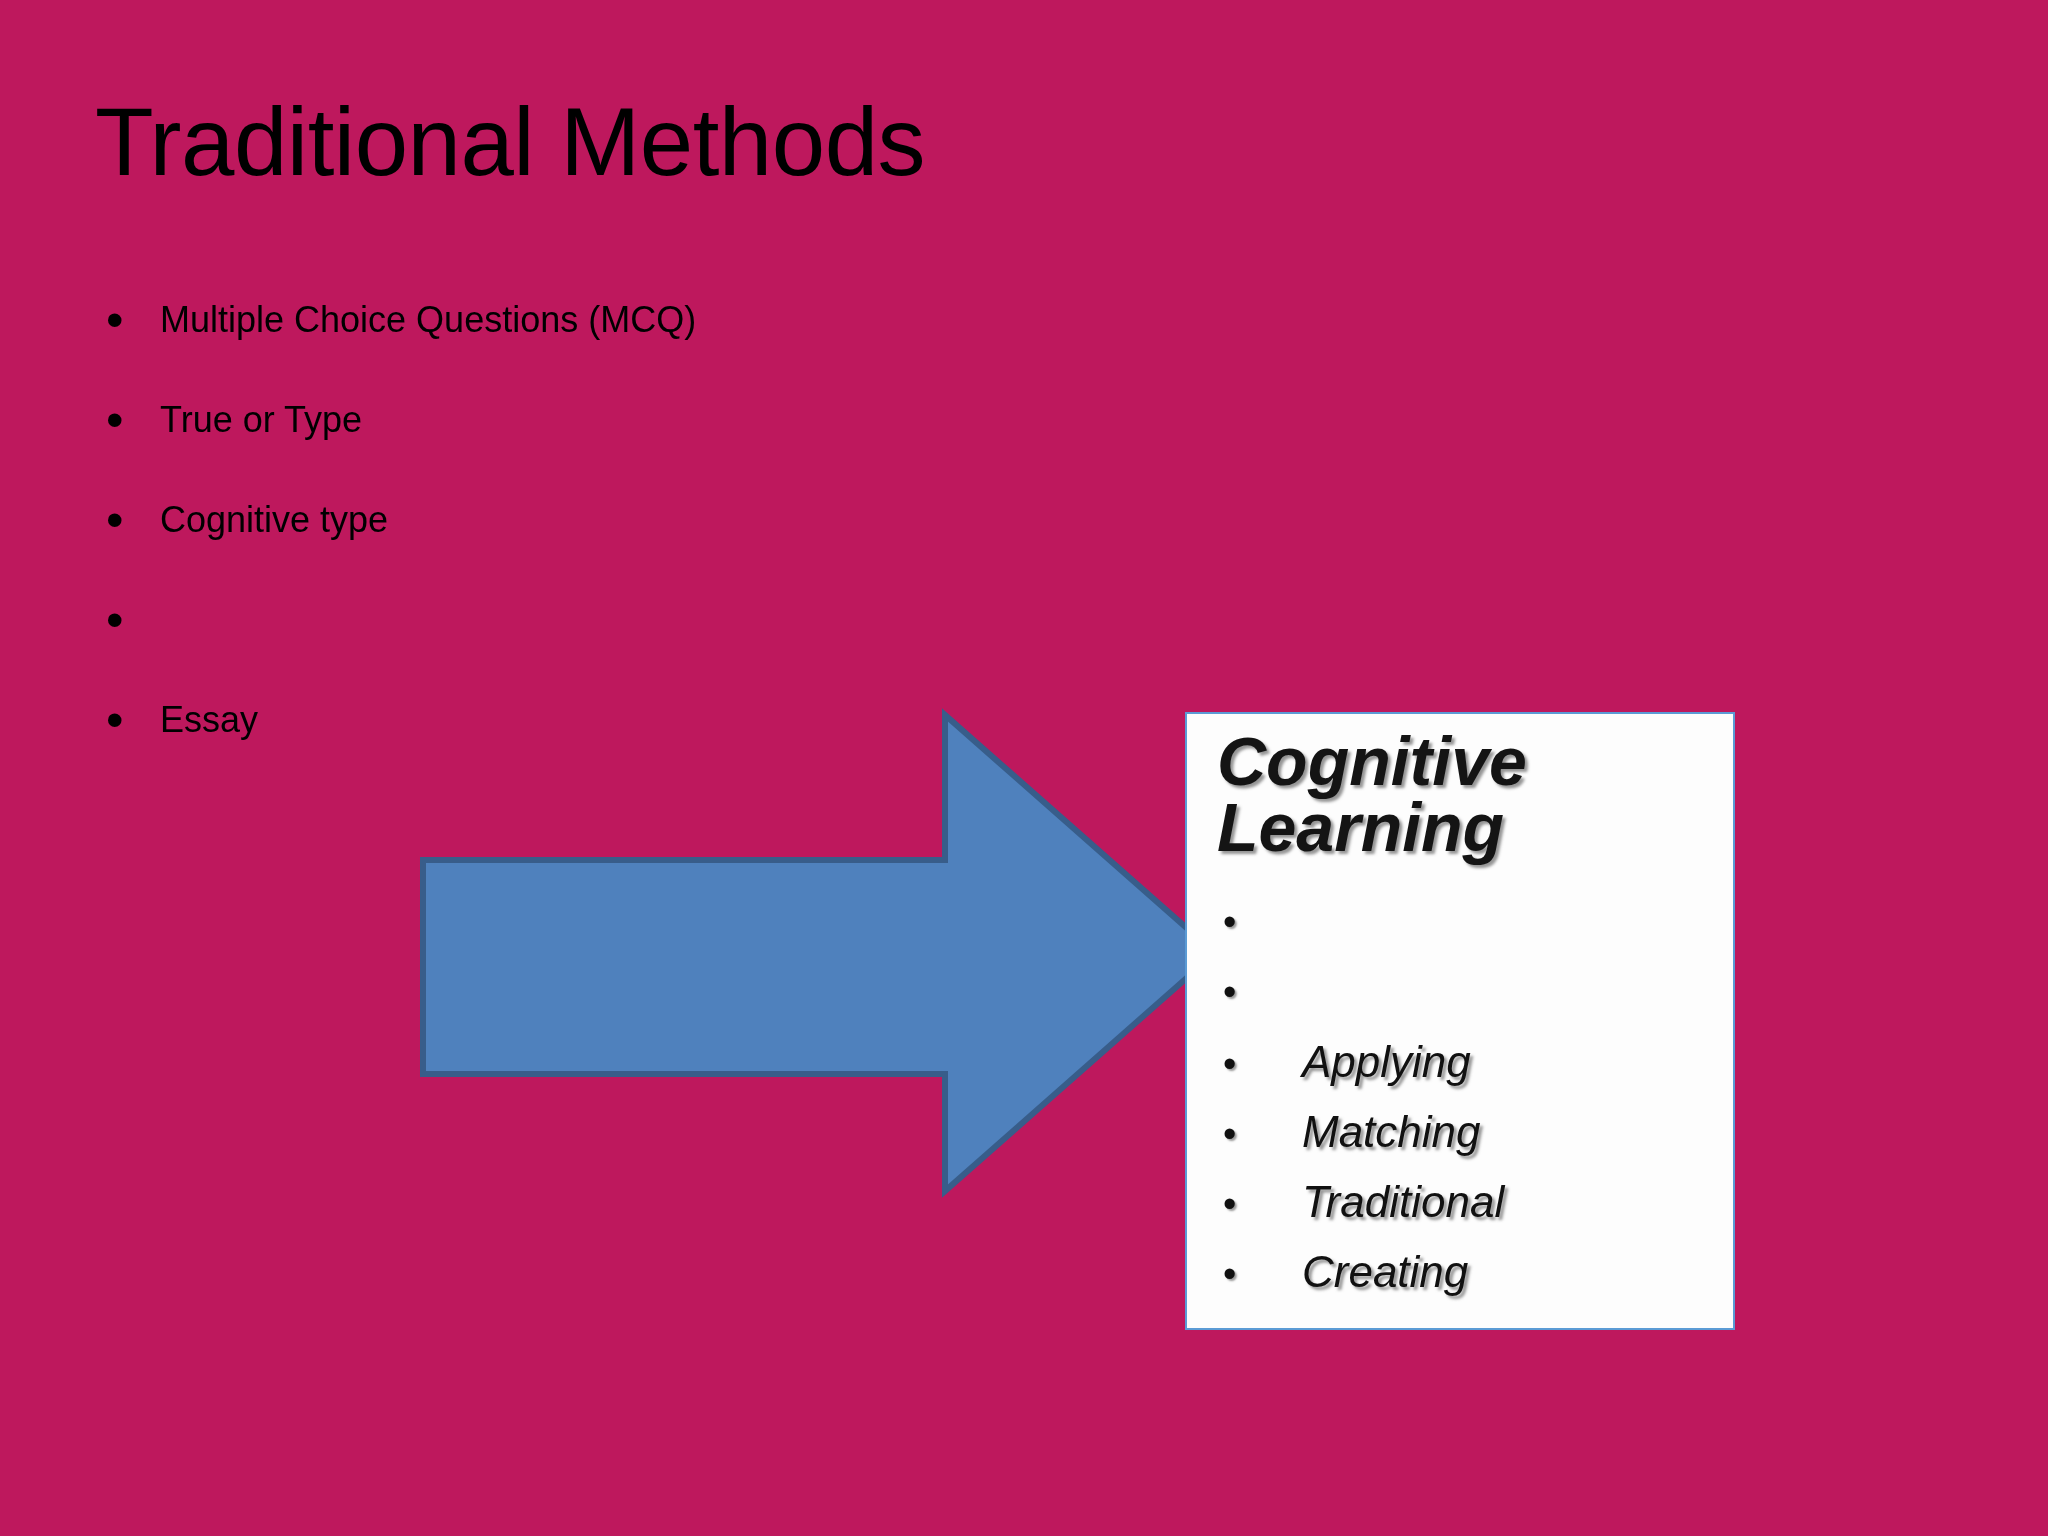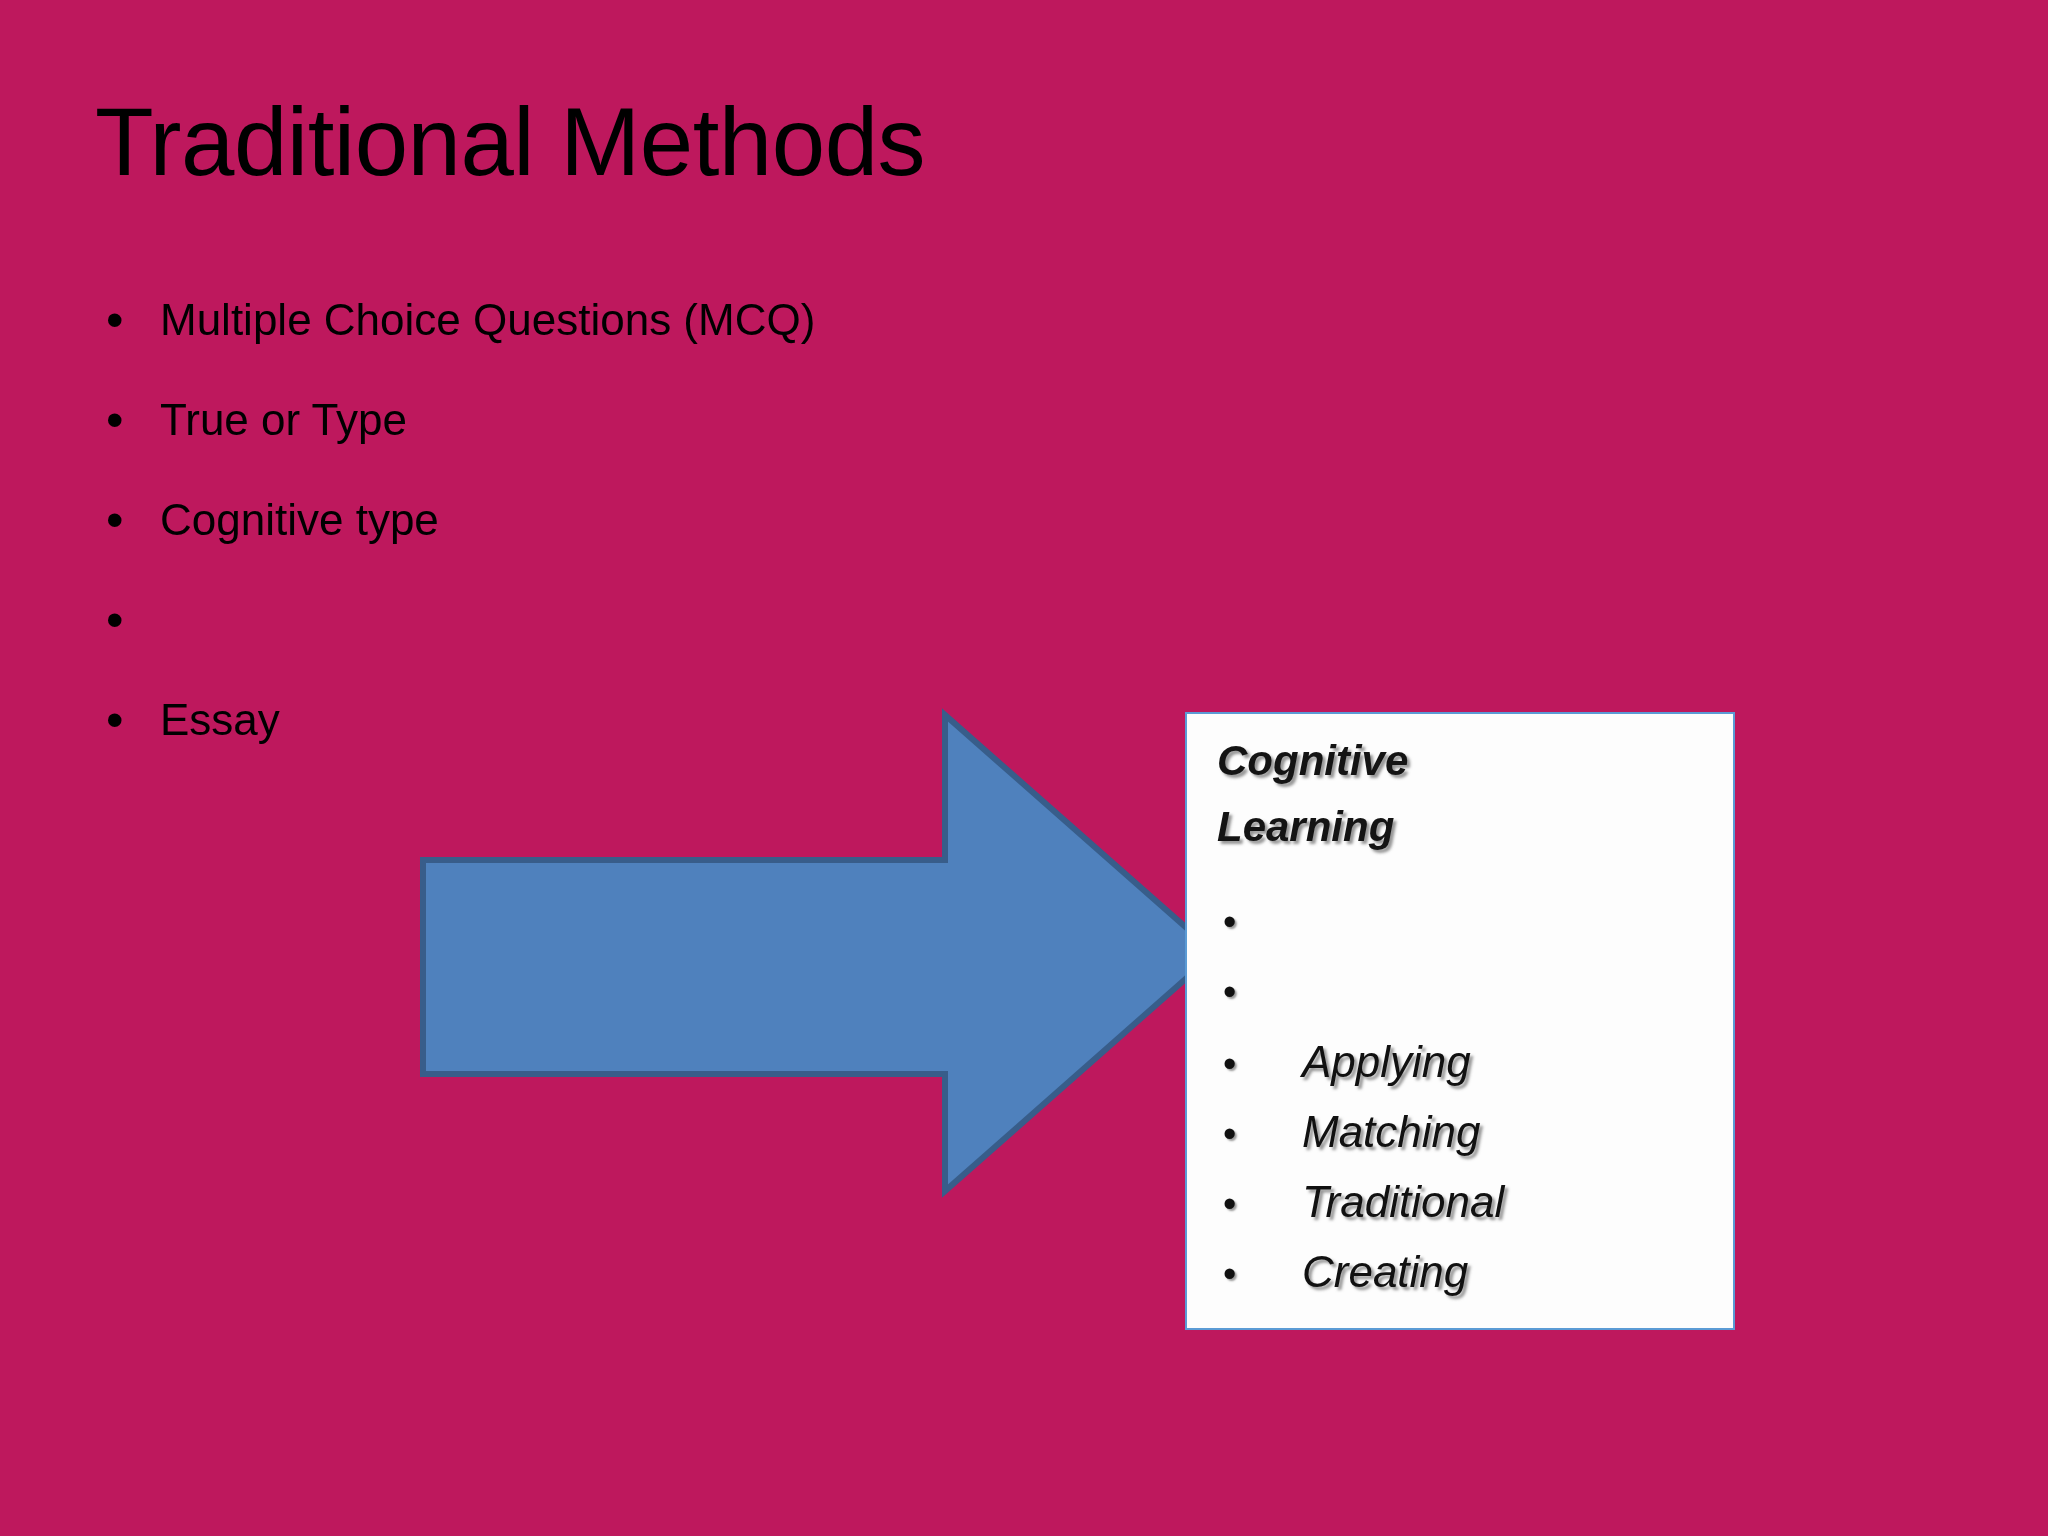--- a/index.html
+++ b/index.html
@@ -53,21 +53,21 @@
   .main-bullet .bullet-dot {
     width: 60px;
     flex: 0 0 60px;
     font-size: 50px;
     line-height: 64px;
     text-align: left;
     padding-left: 6px;
     box-sizing: border-box;
   }
   .main-bullet .bullet-text {
-    font-size: 44px;
+    font-size: 36px;
     line-height: 64px;
     white-space: nowrap;
     color: #000000;
   }
 
   
   #arrow-shape {
     position: absolute;
     left: 420px;
     top: 708px;
@@ -86,21 +86,21 @@
     box-sizing: border-box;
     border: 2px solid #5B9BD5;
     background: #FDFDFD;
     overflow: hidden;
   }
   #cognitive-heading {
     position: absolute;
     left: 30px;
     top: 14px;
     width: 420px;
-    font-size: 42px;
+    font-size: 68px;
     line-height: 66px;
     font-weight: 700;
     font-style: italic;
     color: #141414;
     text-shadow: 3px 3px 3px rgba(130,130,130,0.85);
   }
   #cognitive-bullets {
     position: absolute;
     left: 20px;
     top: 180px;

